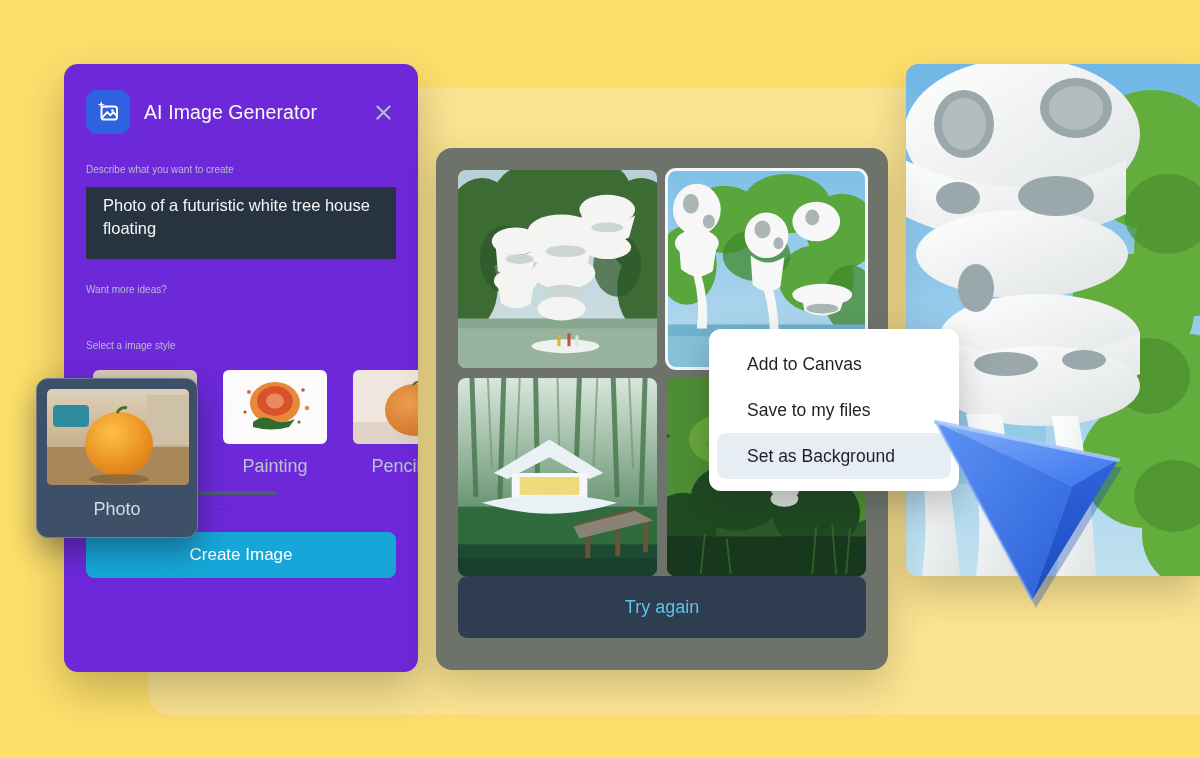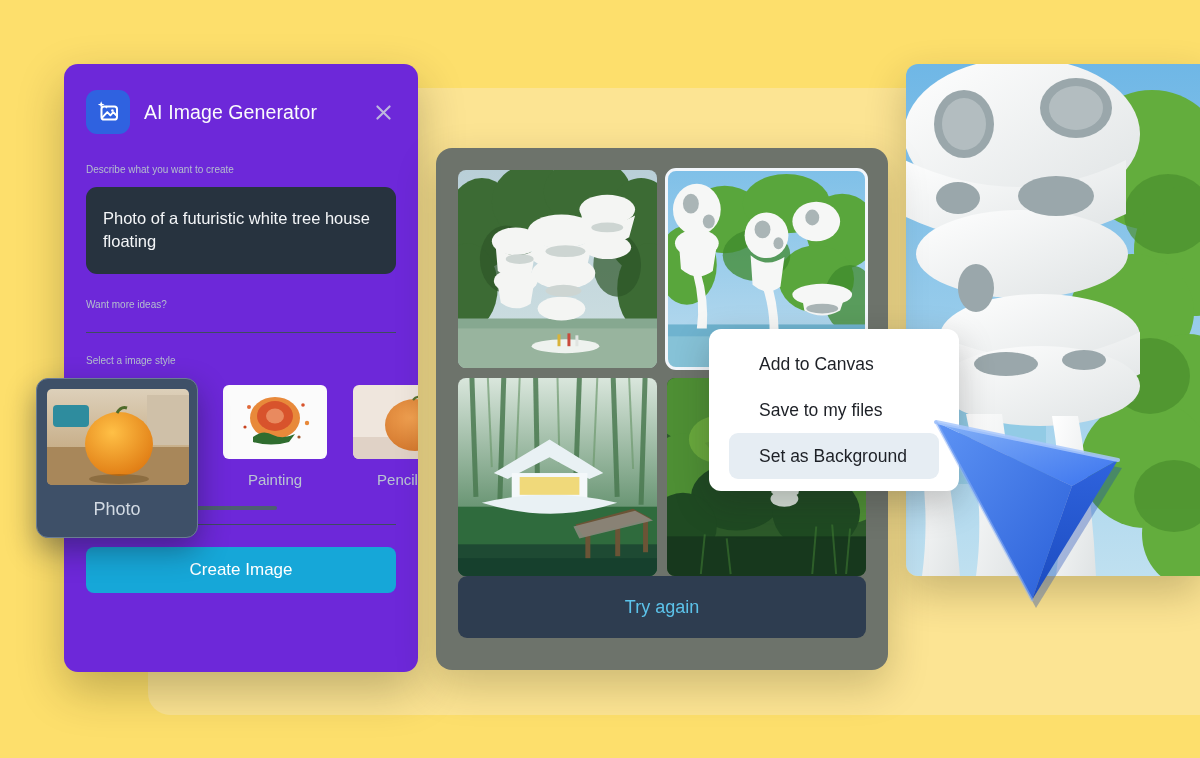--- a/index.html
+++ b/index.html
@@ -80,22 +80,22 @@
   .field-label {
     color: #b4bfcd;
     font-size: 10px;
     padding: 0 22px;
   }
   #describe-label { margin-top: 30px; }
 
   #prompt-box {
     margin: 12px 22px 0 22px;
     background: #27333f;
-    border-radius: 11px;
-    padding: 20px 17px;
+    border-radius: 1px;
+    padding: 7px 17px;
     min-height: 72px;
   }
   #prompt-text {
     color: #f4f6f8;
     font-size: 16.5px;
     line-height: 1.42;
   }
 
   #ideas-label { margin-top: 25px; }
 
@@ -130,21 +130,21 @@
     width: 104px;
     height: 74px;
     border-radius: 6px;
     overflow: hidden;
     display: block;
   }
   .style-name {
     display: block;
     text-align: center;
     color: #b9c4d1;
-    font-size: 15px;
+    font-size: 18px;
     margin-top: 12px;
     white-space: nowrap;
   }
 
   
   #style-scrollbar {
     margin: 4px 22px 0 22px;
     height: 4px;
     border-radius: 3px;
     background: transparent;
@@ -297,21 +297,21 @@
   }
 
   
   #context-menu {
     position: absolute;
     left: 709px;
     top: 329px;
     width: 250px;
     background: #ffffff;
     border-radius: 12px;
-    padding: 12px 12px;
+    padding: 12px 0;
     box-shadow: 0 12px 34px rgba(30, 30, 30, .26);
     z-index: 8;
   }
   .menu-item {
     height: 46px;
     display: flex;
     align-items: center;
     padding: 0 30px;
     color: #1d2026;
     font-size: 17.5px;

